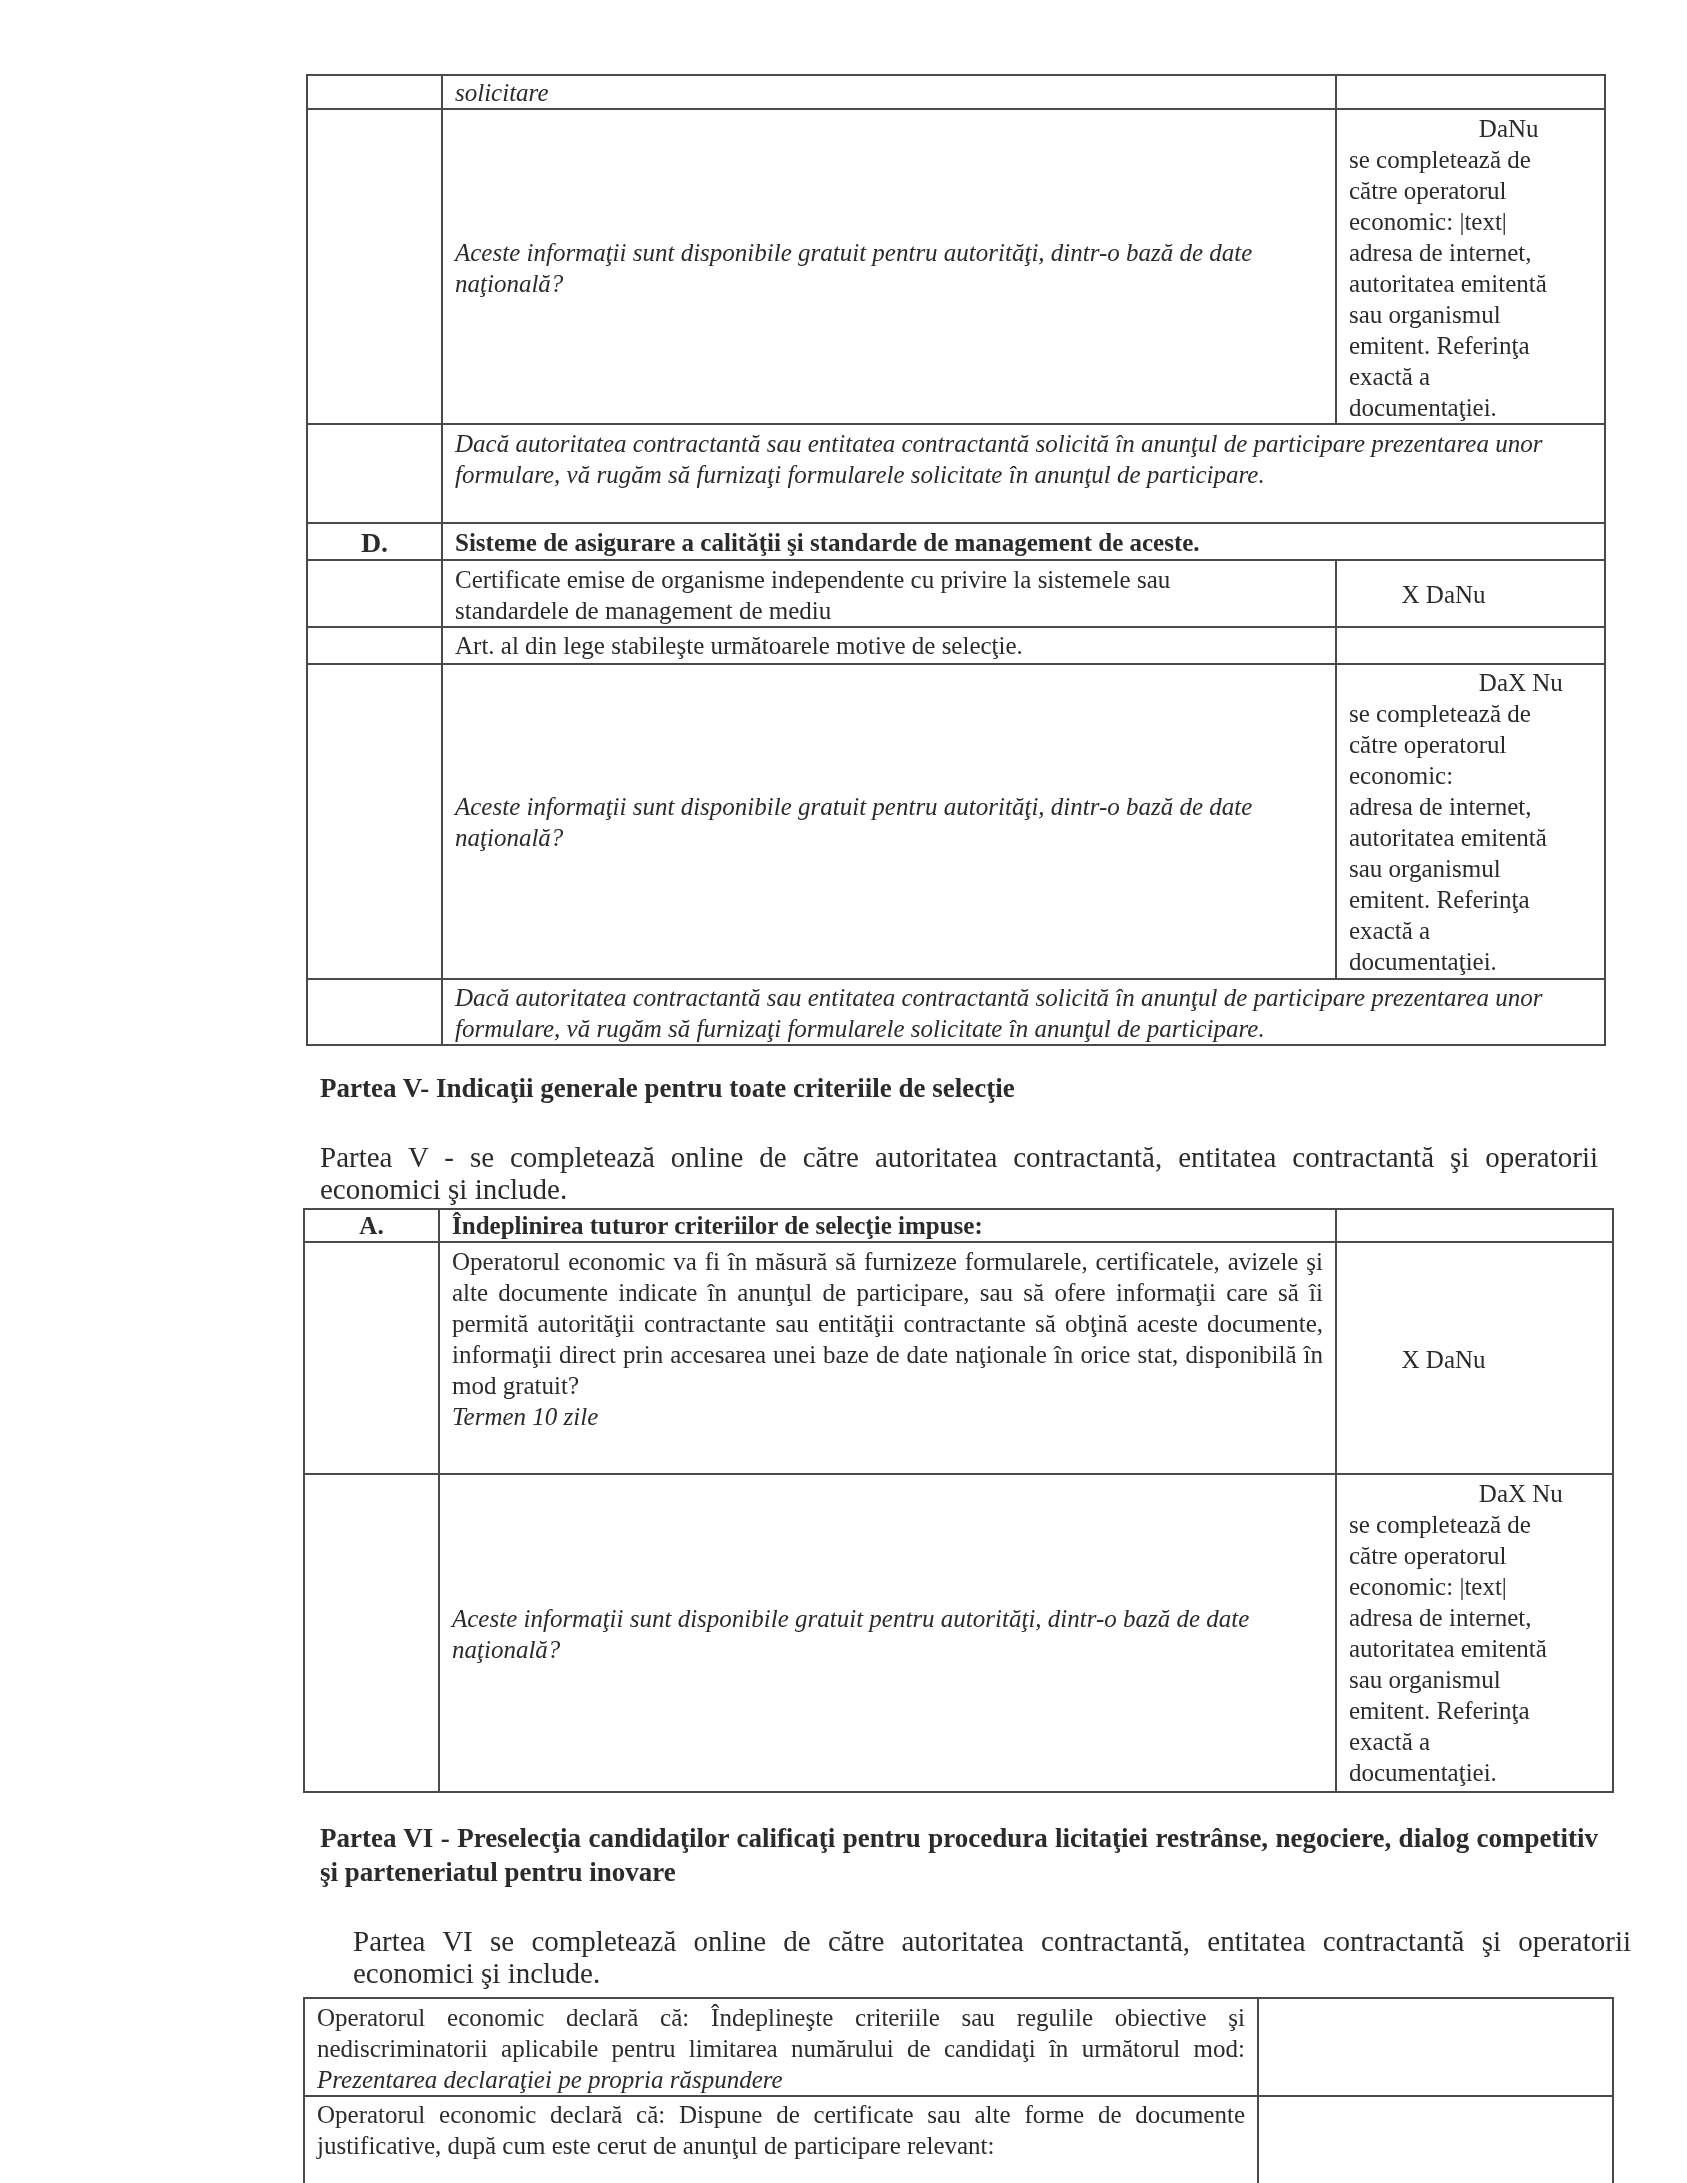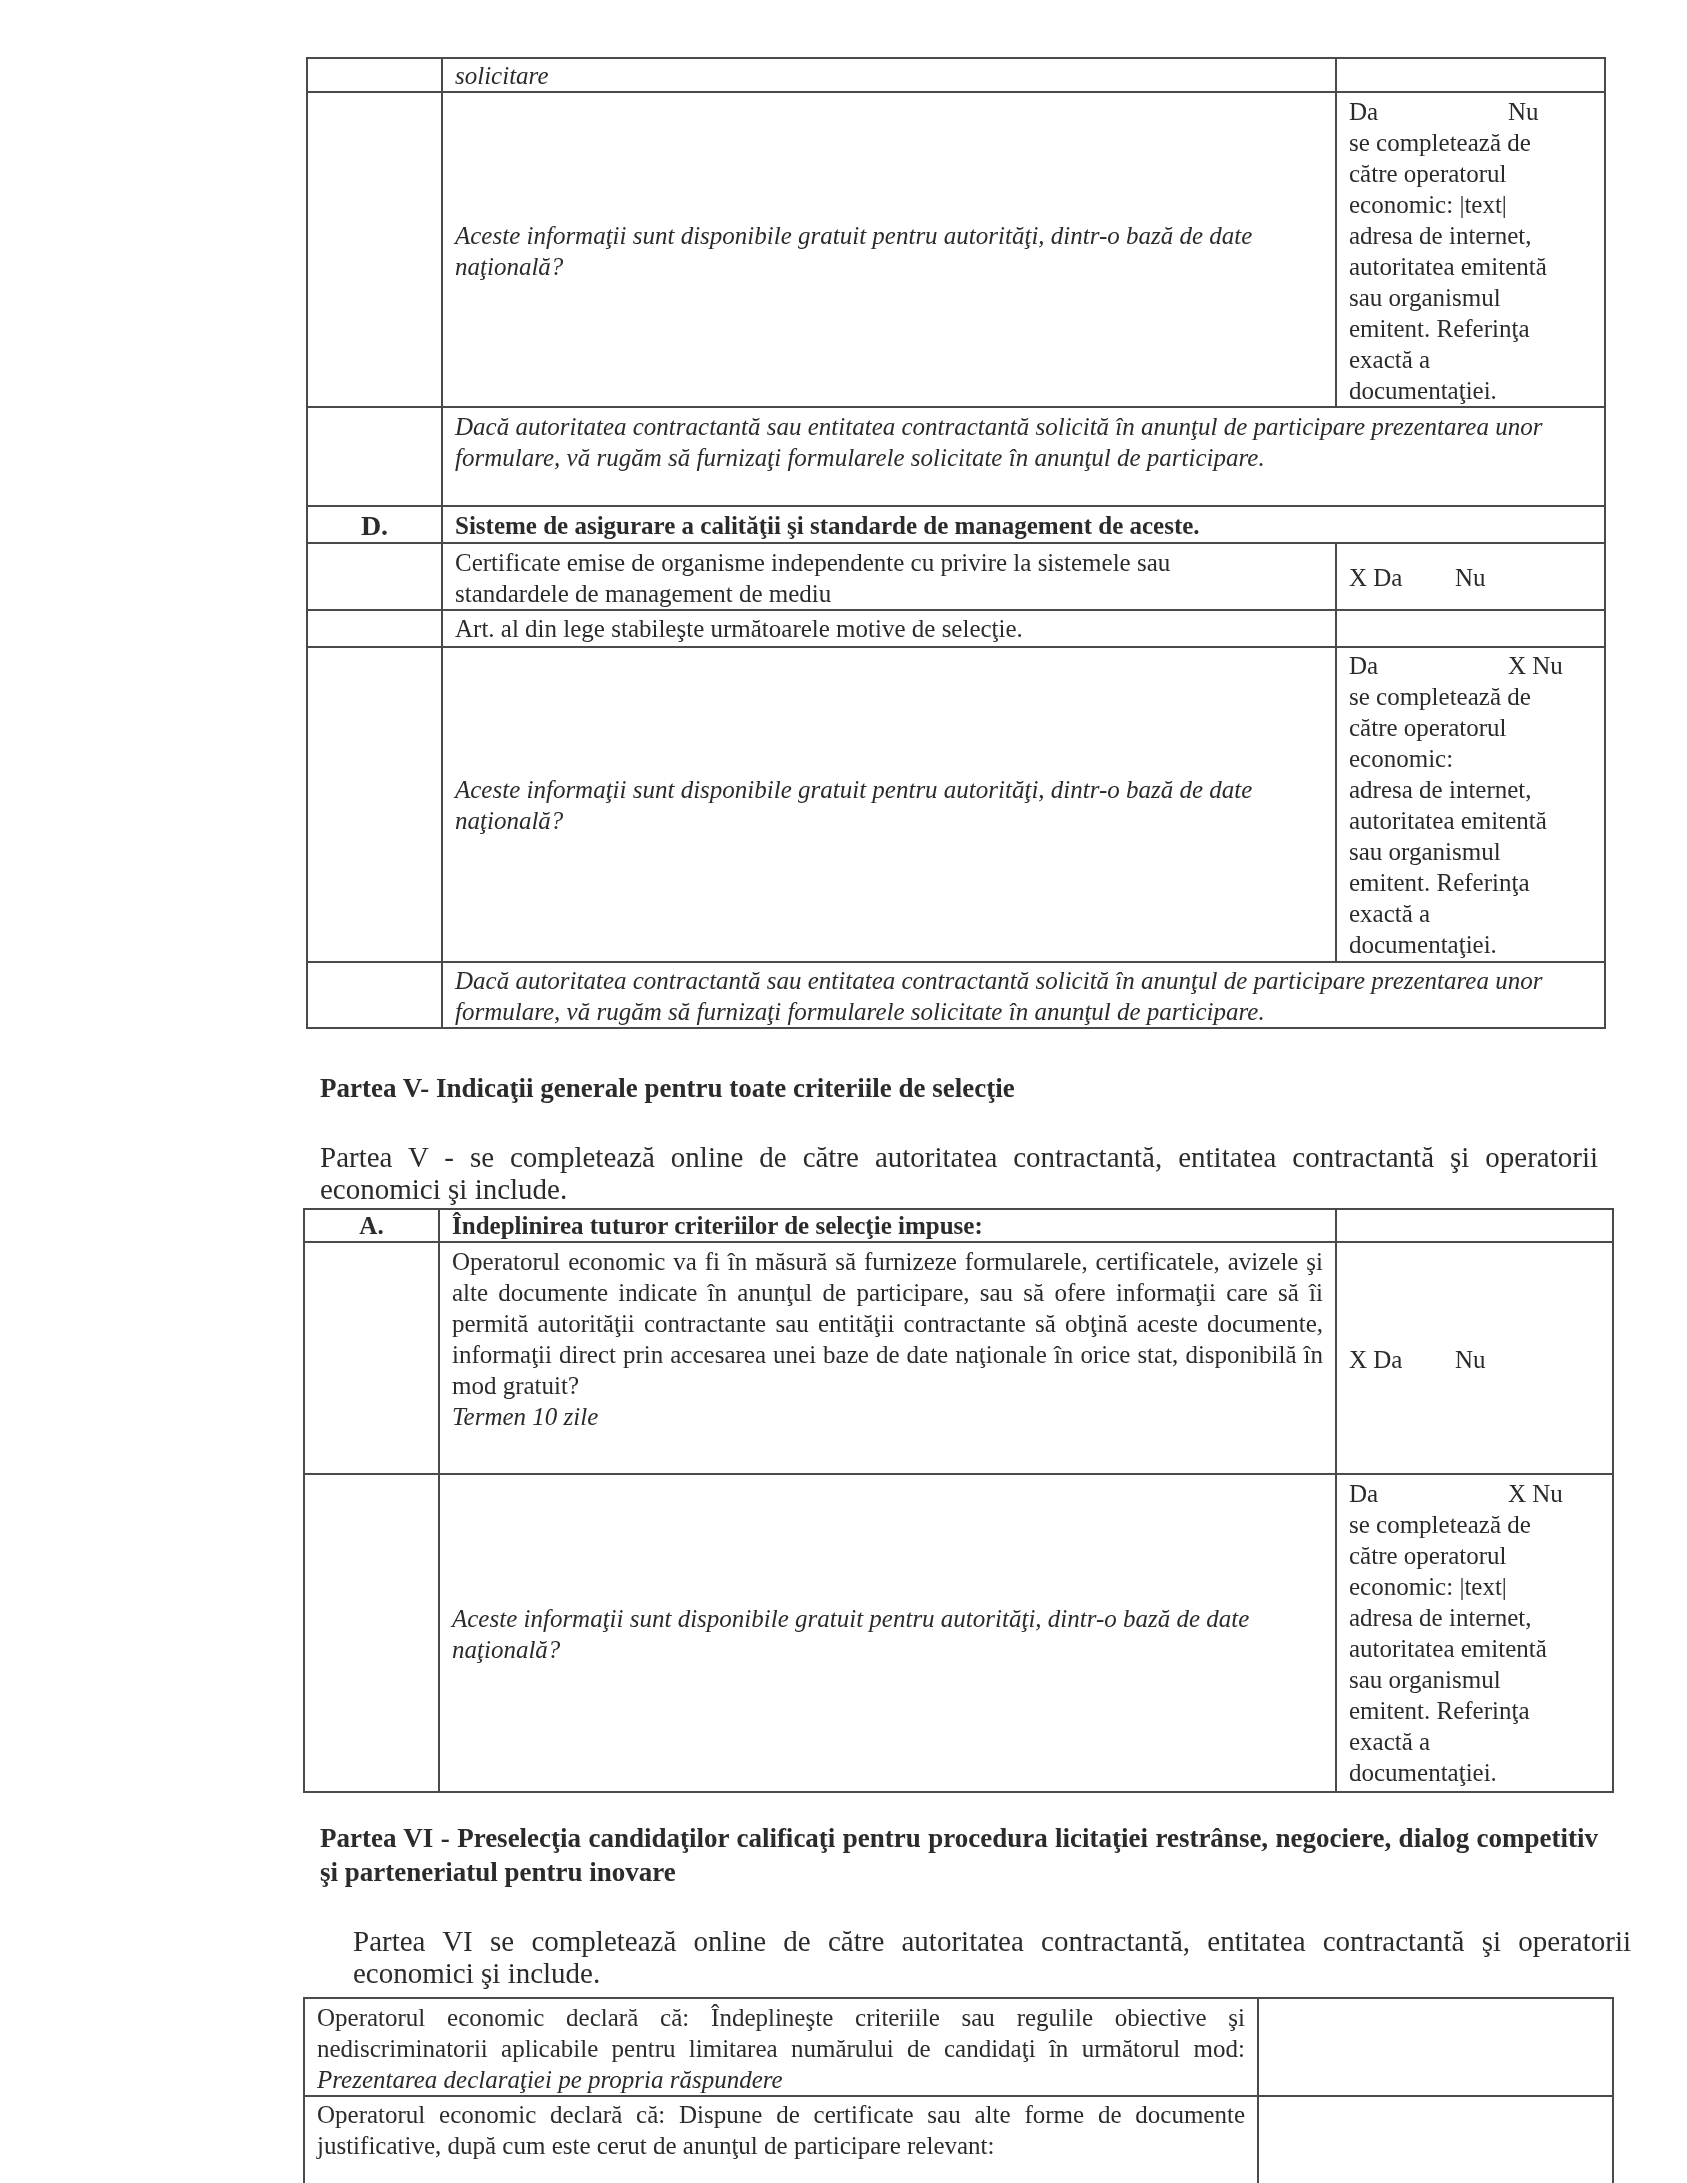--- a/index.html
+++ b/index.html
@@ -5,31 +5,31 @@
   html, body { margin:0; padding:0; background:#ffffff; }
   body { width:1687px; height:2183px; position:relative; overflow:hidden;
          font-family:"Liberation Serif", "DejaVu Serif", serif; color:#2b2b2b; }
   .tbl { position:absolute; border-collapse:collapse; table-layout:fixed; }
   .tbl td { border:2px solid #4a4a4a; vertical-align:top; padding:2.6px 12px 0 12px;
             font-size:25px; line-height:31px; }
   .it { font-style:italic; }
   .b { font-weight:bold; }
   .mid { vertical-align:middle !important; }
   .ctr { text-align:center; }
-  .dn-row { display:flex; }
+  .dn-row { display:flex;text-align:right; }
   .dn-row span:first-child { width:106px; display:inline-block; }
   .dn-row.wide span:first-child { width:159px; }
   .heading { position:absolute; left:320px; font-size:27px; font-weight:bold; line-height:33px; }
   .para { position:absolute; left:320px; width:1278px; font-size:29px; line-height:32px; text-align:justify; }
   .justify { text-align:justify; }
 </style>
 </head>
 <body>
 
-<table class="tbl" style="left:306px; top:57px; width:1298px;">
+<table class="tbl" style="left:306px; top:74px; width:1298px;">
   <colgroup>
       <col style="width:135px">
       <col style="width:894px">
       <col style="width:269px">
     </colgroup>
   <tbody>
       <tr style="height:34px">
     <td></td>
     <td class="it" style="line-height:28px;">solicitare</td>
     <td></td>

